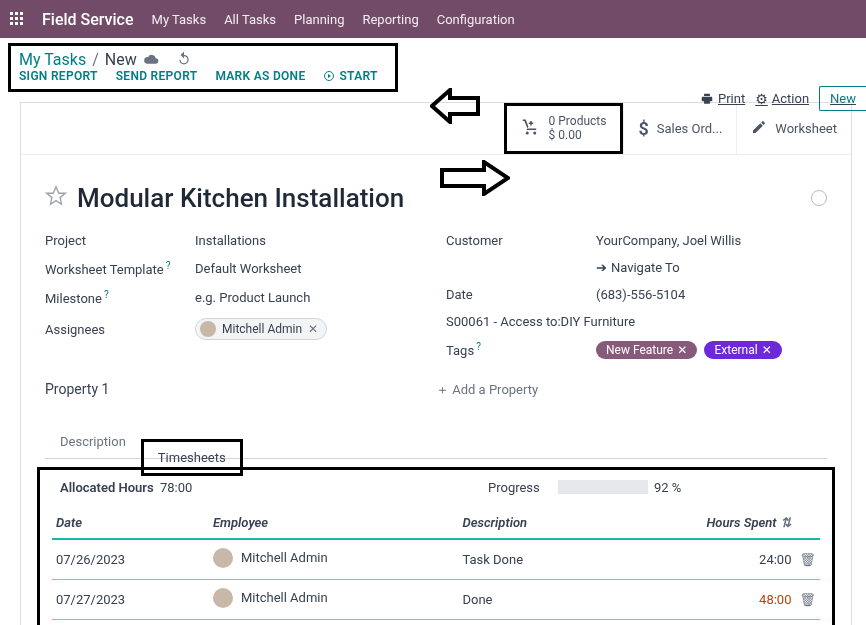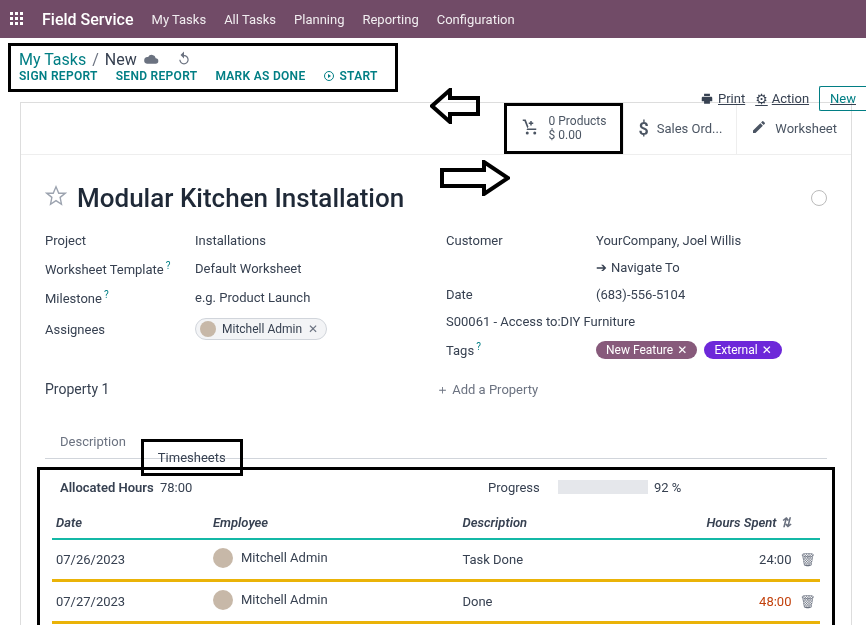--- a/index.html
+++ b/index.html
@@ -72,21 +72,21 @@
   .alloc-row { display: flex; align-items: center; font-size: 13px; margin-bottom: 12px;}
   .alloc-row .lblA { width: 100px; font-weight: 600; color: #374151; margin-left: 8px; }
   .alloc-row .valA { width: 280px; }
   .alloc-row .lblP { width: 70px; margin-left: 48px; }
   .progress-bar { display:inline-block; width: 90px; height: 14px; background: #e5e7eb; vertical-align: middle; margin-right: 6px;}
   .progress-bar .fill { height: 100%; background: #017E84; }
   
   table.ts { width: 100%; border-collapse: collapse; font-size: 13px; }
   table.ts th { text-align: left; font-weight: 600; padding: 8px 4px; border-bottom: 2px solid #14b8a6; color: #374151; font-style: italic;}
   table.ts th.right, table.ts td.right { text-align: right; }
-  table.ts td { padding: 8px 4px; border-bottom: 3px solid #eab308; vertical-align: middle;}
+  table.ts td { padding: 8px 4px; border-bottom: 1px solid #eab308; vertical-align: middle;}
   table.ts .emp { display: inline-flex; align-items: center; gap: 8px; }
   table.ts .emp .avatar { width: 20px; height: 20px; border-radius: 50%; background: #c7b8a8; }
   .hrs-orange { color: #c2410c; }
   .trash { color: #6b7280; cursor: pointer; }
   .sort-icon { color:#6b7280; margin-left:4px;}
 </style>
 </head>
 <body>
 
 <div class="topnav">

